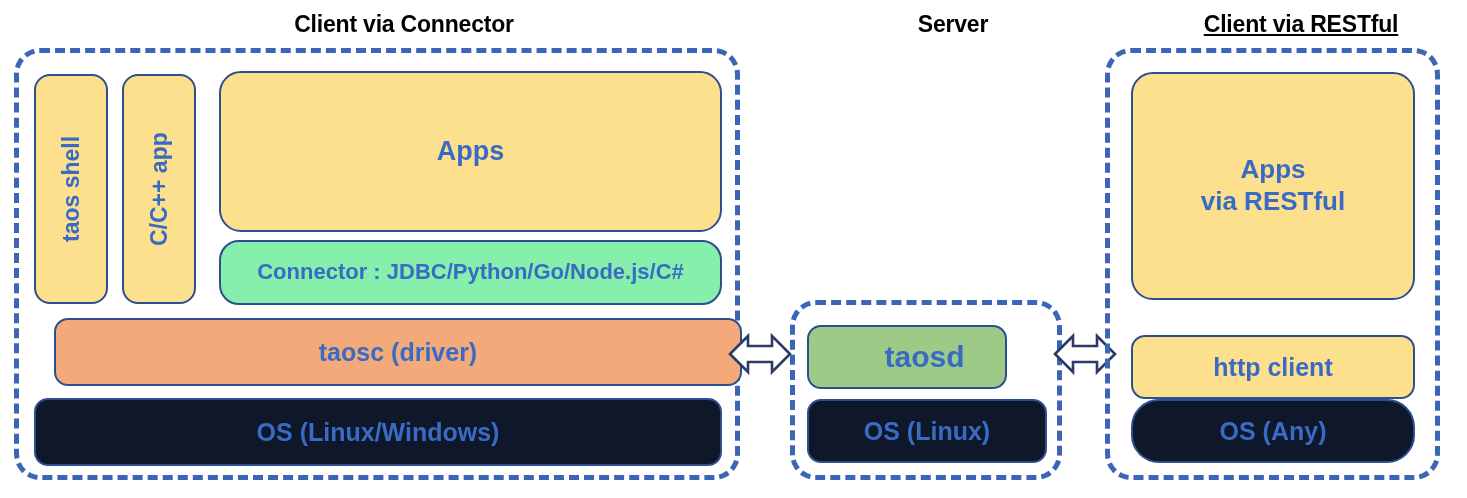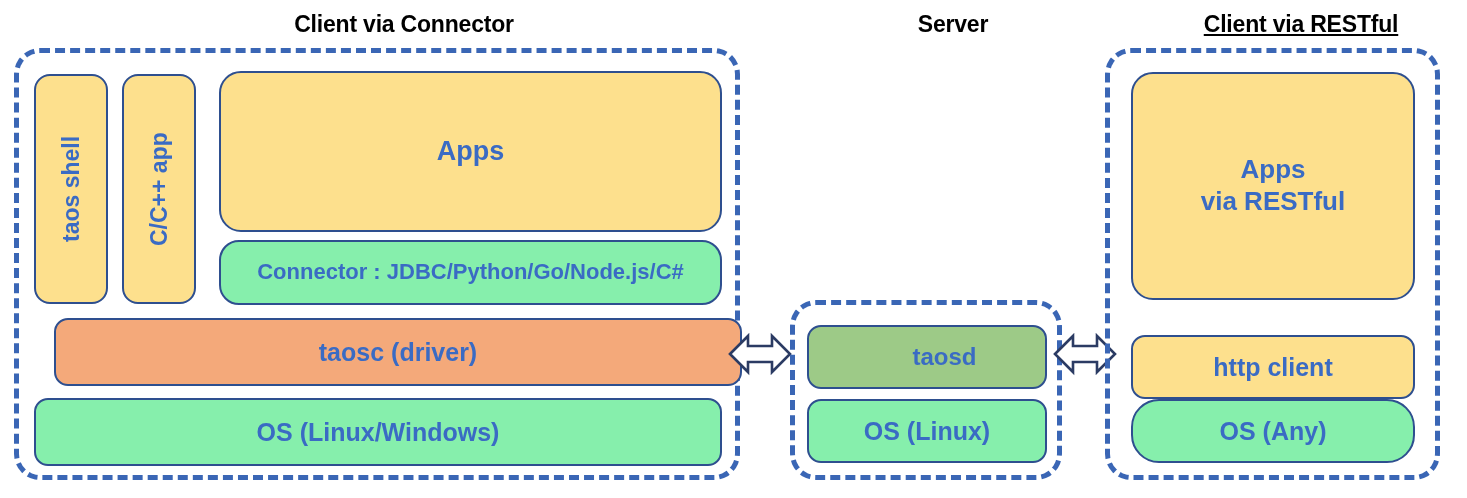--- a/index.html
+++ b/index.html
@@ -53,40 +53,40 @@
     align-items: center;
     justify-content: center;
     text-align: center;
     color: #3a6bc4;
     font-weight: bold;
     font-size: 23px;
     line-height: 1.22;
   }
   .blk.yellow { background: #fde08d; }
   .blk.orange { background: #f4a97a; }
-  .blk.blue   { background: #86efac; }
+  .blk.blue   { background: #0f172a; }
   .blk.green  { background: #9dca87; }
   .blk.gray   { background: #86efac; border-radius: 20px; }
 
   .vert {
     writing-mode: vertical-rl;
     transform: rotate(180deg);
     border-radius: 16px;
   }
 
   
   #blk-taos-shell  { left: 34px;  top: 74px;  width: 74px;  height: 230px; }
   #blk-cpp-app     { left: 122px; top: 74px;  width: 74px;  height: 230px; }
   #blk-apps        { left: 219px; top: 71px;  width: 503px; height: 161px; border-radius: 22px; font-size: 27px; }
   #blk-connector   { left: 219px; top: 240px; width: 503px; height: 65px;  font-size: 22px; }
   #blk-taosc       { left: 34px;  top: 318px; width: 688px; height: 68px;  font-size: 25px; margin-left: 20px; }
   #blk-os-lw       { left: 34px;  top: 398px; width: 688px; height: 68px;  font-size: 25px; }
 
   
-  #blk-taosd       { left: 807px; top: 325px; width: 240px; height: 64px;  font-size: 24px; padding-left: 35px; }
+  #blk-taosd       { left: 807px; top: 325px; width: 200px; height: 64px;  font-size: 30px; padding-left: 35px; }
   #blk-os-linux    { left: 807px; top: 399px; width: 240px; height: 64px;  font-size: 25px; }
 
   
   #blk-apps-rest   { left: 1131px; top: 72px;  width: 284px; height: 228px; border-radius: 22px; font-size: 26px; }
   #blk-http-client { left: 1131px; top: 335px; width: 284px; height: 64px;  font-size: 25px; }
   #blk-os-any      { left: 1131px; top: 399px; width: 284px; height: 64px;  font-size: 25px; border-radius: 28px; }
 
   
   .arrow-dbl {
     position: absolute;

